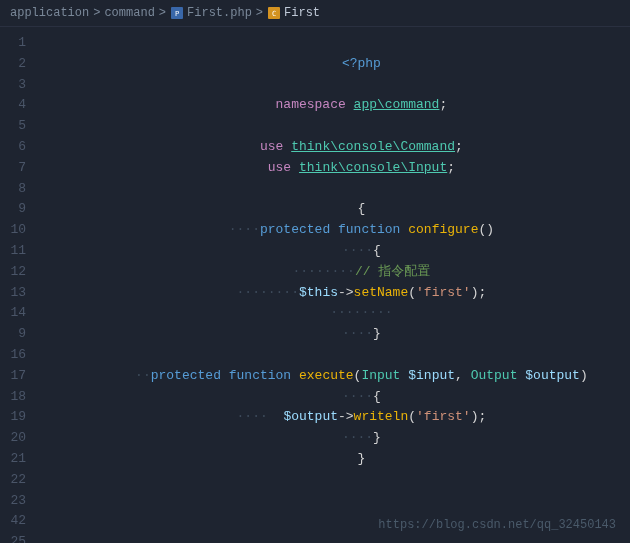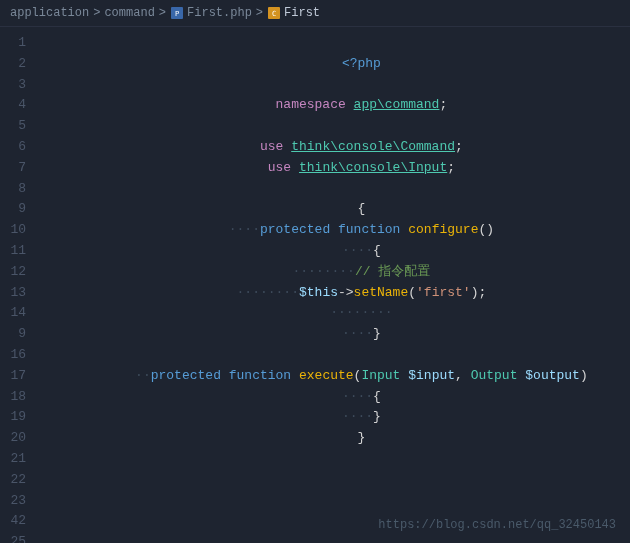--- a/index.html
+++ b/index.html
@@ -206,20 +206,23 @@
 
     <div class="code-line">
       <span class="dot-indent">··</span><span class="kw-protected">protected</span><span class="plain"> </span><span class="kw-function">function</span><span class="plain"> </span><span class="method-name">execute</span><span class="plain">(</span><span class="param-type">Input</span><span class="plain"> </span><span class="var">$input</span><span class="plain">, </span><span class="param-type">Output</span><span class="plain"> </span><span class="var">$output</span><span class="plain">)</span>
     </div>
 
     <div class="code-line">
       <span class="dot-indent">····</span><span class="plain">{</span>
     </div>
 
 
+    <div class="code-line">
+      <span class="dot-indent">····</span><span class="plain">  </span><span class="var">$output</span><span class="plain">-&gt;</span><span class="method-name">writeln</span><span class="plain">(</span><span class="string">'first'</span><span class="plain">);</span>
+    </div>
 
     <div class="code-line">
       <span class="dot-indent">····</span><span class="plain">}</span>
     </div>
 
     <div class="code-line">
       <span class="plain">}</span>
     </div>
 
     <div class="code-line">&nbsp;</div>

